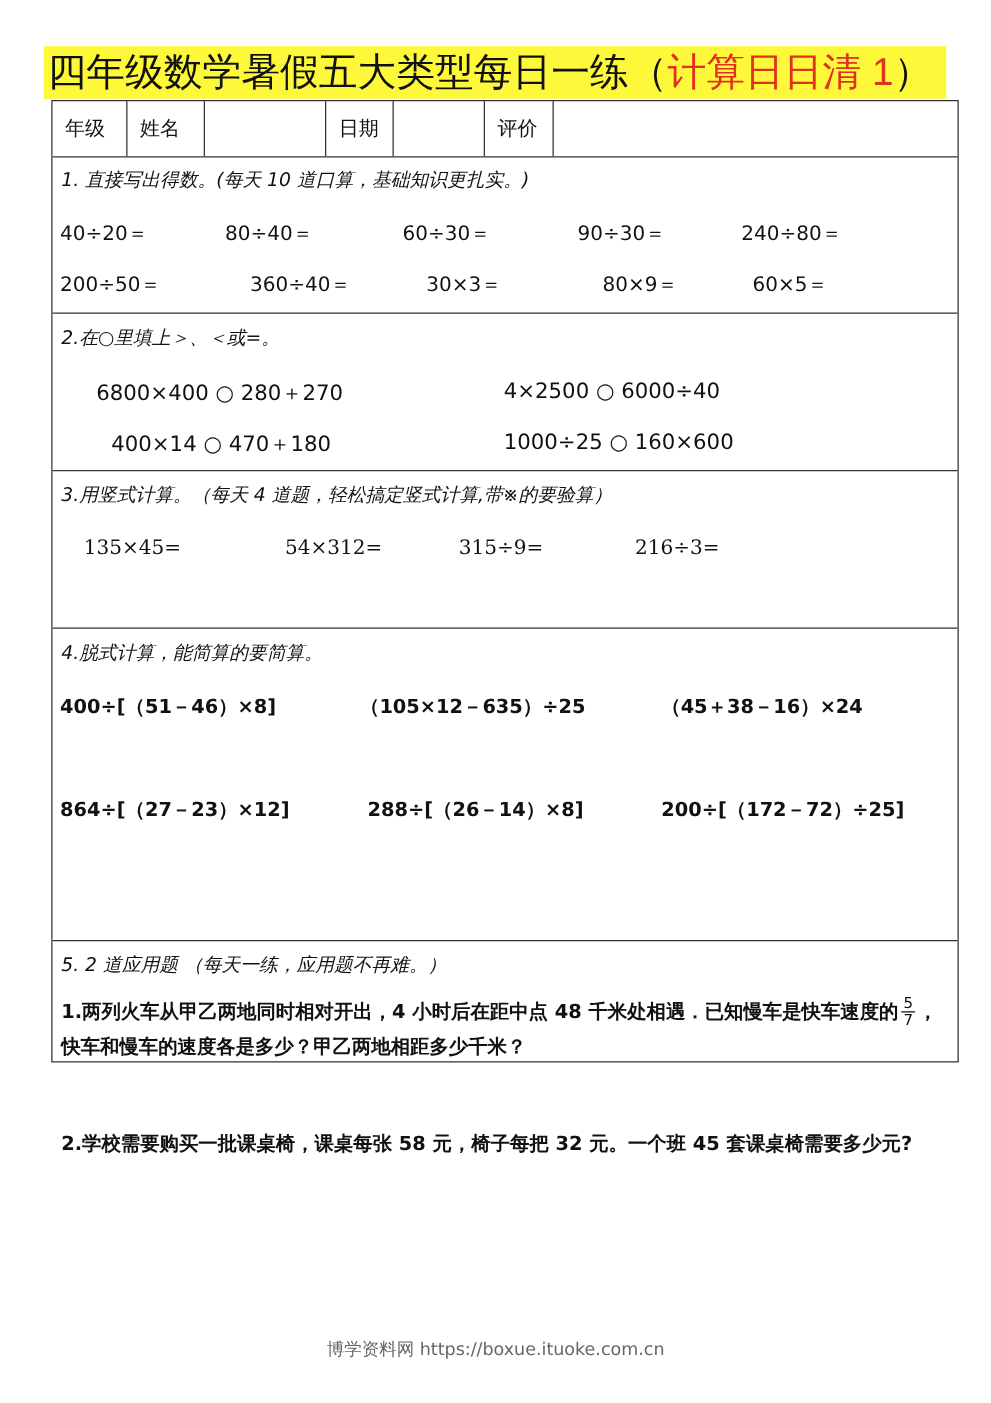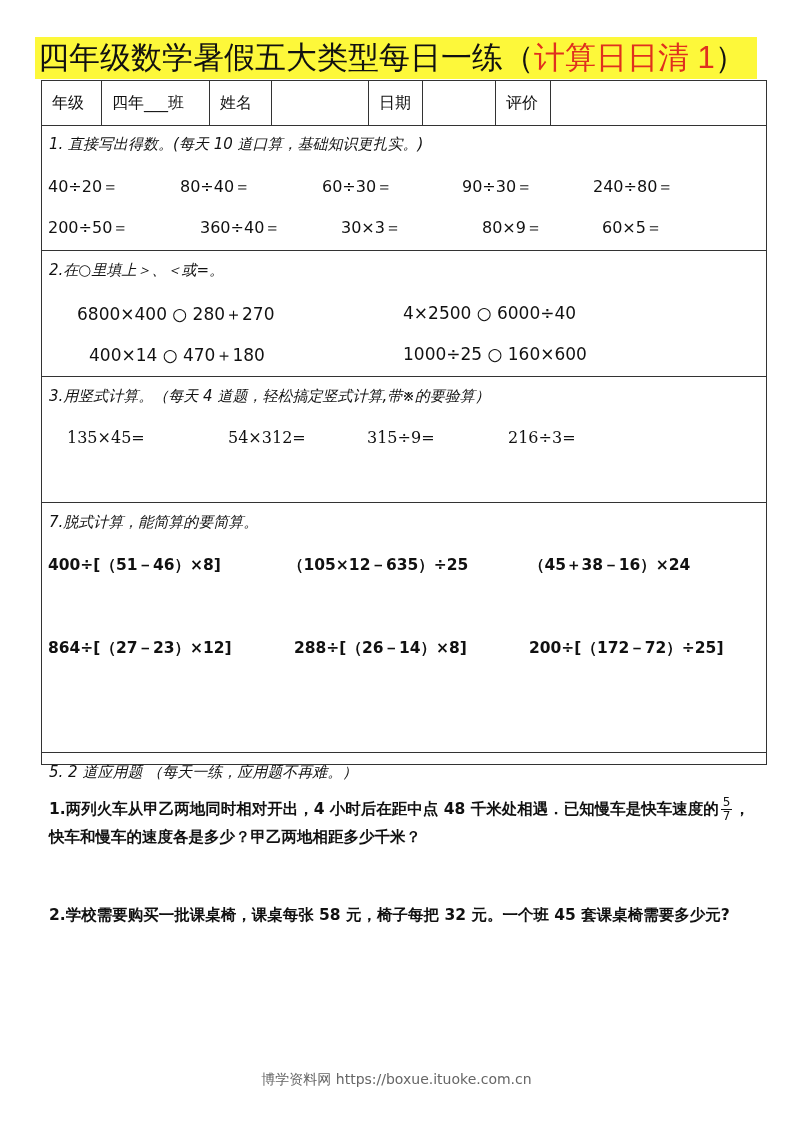--- a/index.html
+++ b/index.html
@@ -3,21 +3,21 @@
 <meta charset="utf-8">
 <style>
   html, body { margin: 0; padding: 0; background: #ffffff; }
   body { width: 793px; height: 1122px; position: relative; overflow: hidden;
          font-family: "DejaVu Sans", "Liberation Sans", sans-serif; color: #111; }
   .title-bar { position: absolute; left: 35px; top: 37px; width: 722px; height: 42px;
                background: #fdf83a; }
   .title { position: absolute; left: 38px; top: 36px; font-family: Liberation Sans, sans-serif;
            font-size: 31px; line-height: 44px; white-space: nowrap; letter-spacing: 0px; }
   .title .red { color: #e0301e; }
-  .sheet { position: absolute; left: 41px; top: 80px; width: 726px; height: 685px;
+  .sheet { position: absolute; left: 41px; top: 80px; width: 726px; height: 770px;
            border: 1.5px solid #333; box-sizing: border-box; }
   .hdr-row { position: absolute; left: 0; top: 0; width: 100%; height: 44px;
              border-bottom: 1.5px solid #333; display: flex; }
   .hdr-cell { height: 100%; border-right: 1.5px solid #333; box-sizing: border-box;
               display: flex; align-items: center; padding-left: 10px; font-size: 16px; }
   .hdr-cell:last-child { border-right: none; }
   .sec { position: absolute; left: 0; width: 100%; border-bottom: 1.5px solid #333; box-sizing: border-box; }
   .sec:last-child { border-bottom: none; }
   .sec-title { position: absolute; left: 7px; font-size: 15px; white-space: nowrap; font-style: italic; }
   .item { position: absolute; white-space: nowrap; font-size: 16px; }
@@ -33,21 +33,20 @@
 </style>
 </head>
 <body>
 
 <div class="title-bar"></div>
 <div class="title"><span>四年级数学暑假五大类型每日一练（</span><span class="red">计算日日清 1</span><span>）</span></div>
 
 <div class="sheet">
   <div class="hdr-row">
     <div class="hdr-cell" style="width:60px">年级</div>
-    <div class="hdr-cell" style="width:108px">四年___班</div>
     <div class="hdr-cell" style="width:62px">姓名</div>
     <div class="hdr-cell" style="width:97px"></div>
     <div class="hdr-cell" style="width:54px">日期</div>
     <div class="hdr-cell" style="width:73px"></div>
     <div class="hdr-cell" style="width:55px">评价</div>
     <div class="hdr-cell" style="flex:1"></div>
   </div>
 
   <div class="sec" style="top:44px;height:126px">
     <div class="sec-title" style="top:10px">1. 直接写出得数。(每天 10 道口算，基础知识更扎实。)</div>
@@ -73,21 +72,21 @@
 
   <div class="sec" style="top:296px;height:126px">
     <div class="sec-title" style="top:10px">3.用竖式计算。（每天 4 道题，轻松搞定竖式计算,带※的要验算）</div>
     <div class="item serif" style="left:25px;top:51px">135×45=</div>
     <div class="item serif" style="left:186px;top:51px">54×312=</div>
     <div class="item serif" style="left:325px;top:51px">315÷9=</div>
     <div class="item serif" style="left:466px;top:51px">216÷3=</div>
   </div>
 
   <div class="sec" style="top:422px;height:250px">
-    <div class="sec-title" style="top:10px">7.脱式计算，能简算的要简算。</div>
+    <div class="sec-title" style="top:10px">4.脱式计算，能简算的要简算。</div>
     <div class="item bold" style="left:6px;top:52px;font-size:15.5px">400÷[（51－46）×8]</div>
     <div class="item bold" style="left:246px;top:52px;font-size:15.5px">（105×12－635）÷25</div>
     <div class="item bold" style="left:487px;top:52px;font-size:15.5px">（45＋38－16）×24</div>
     <div class="item bold" style="left:6px;top:135px;font-size:15.5px">864÷[（27－23）×12]</div>
     <div class="item bold" style="left:252px;top:135px;font-size:15.5px">288÷[（26－14）×8]</div>
     <div class="item bold" style="left:487px;top:135px;font-size:15.5px">200÷[（172－72）÷25]</div>
   </div>
 
   <div class="sec" style="top:672px;height:276px">
     <div class="sec-title" style="top:10px">5. 2 道应用题 （每天一练，应用题不再难。）</div>

